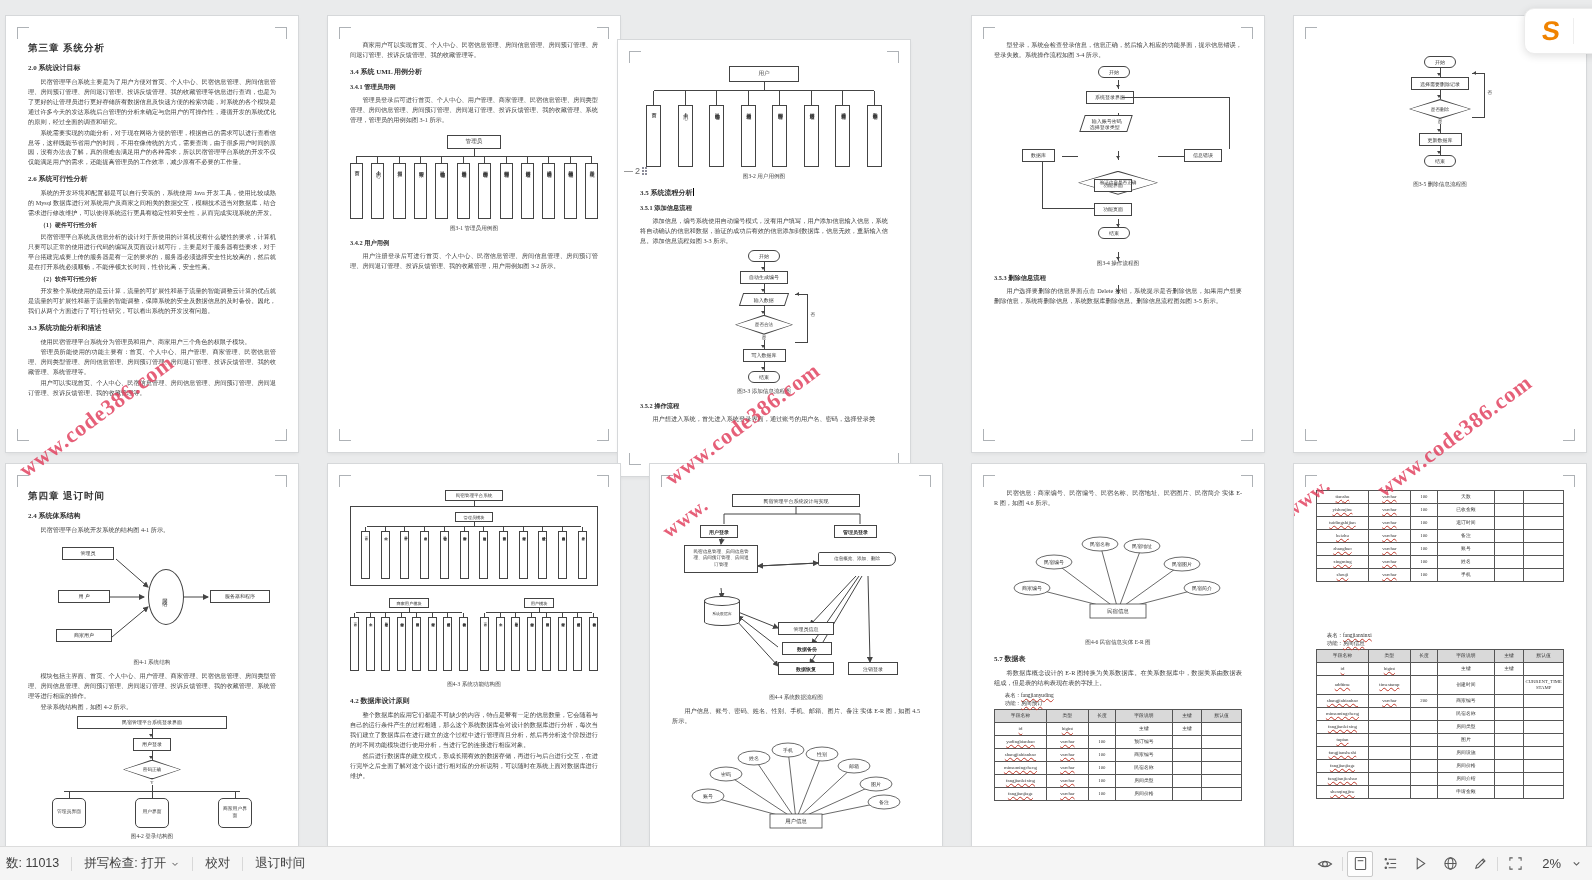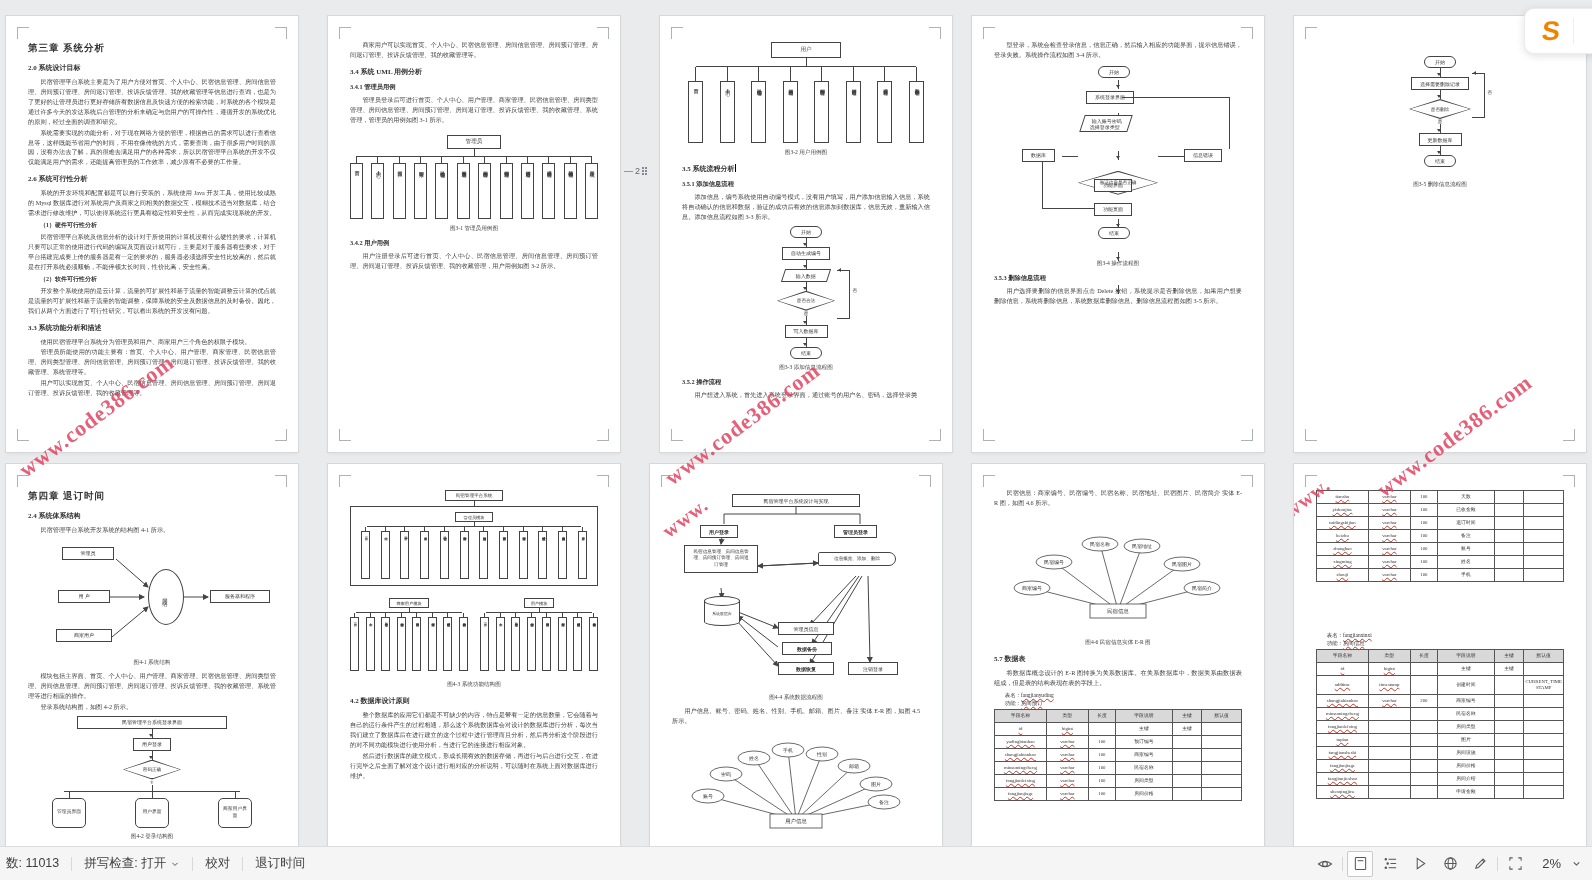--- a/index.html
+++ b/index.html
@@ -204,21 +204,21 @@
             <i class="stub"></i>
             <div class="vbox" style="height:56px;width:13px;">系统管理</div>
           </div>
         </div>
     </div>
     <div class="cap">图3-1 管理员用例图</div>
     <div class="h2">3.4.2 用户用例</div>
     <p class="para">用户注册登录后可进行首页、个人中心、民宿信息管理、房间信息管理、房间预订管理、房间退订管理、投诉反馈管理、我的收藏管理，用户用例如图 3-2 所示。</p>
   </div>
 
-  <div class="page r1" style="left:660px;">
+  <div class="page r1" style="left:618px;margin-top:24px;">
     <div class="mk t">
         <i class="l"></i>
         <i class="r"></i>
       </div>
       <div class="mk b">
         <i class="l"></i>
         <i class="r"></i>
       </div>
     <div class="fig" style="margin-top:2px;">
       <div class="tnode" style="padding:3px 28px;">用户</div>

